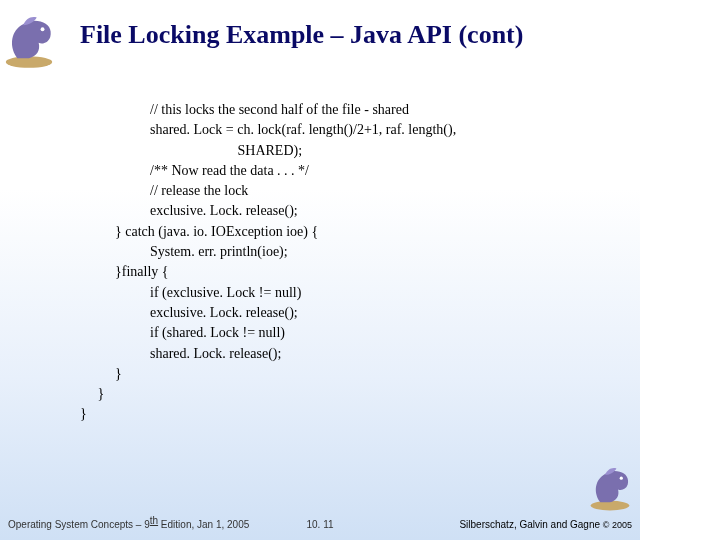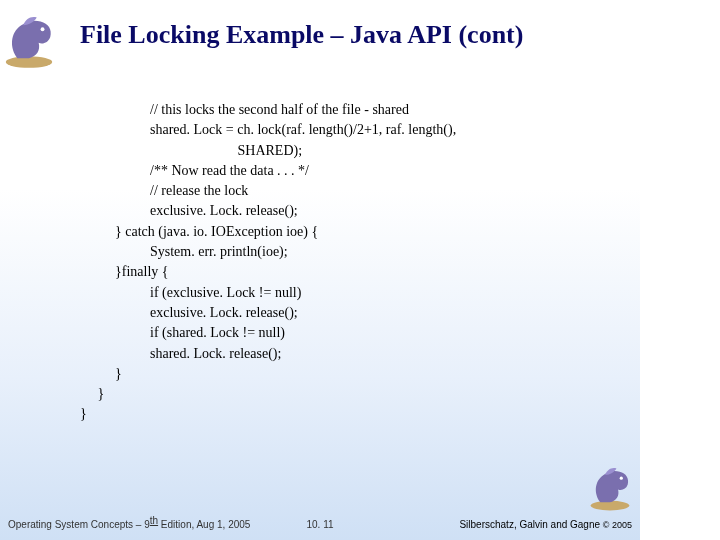--- a/index.html
+++ b/index.html
@@ -114,21 +114,21 @@
     <svg viewBox="0 0 60 72">
       <ellipse cx="30" cy="64" rx="24" ry="6" fill="#c9a96a"></ellipse>
       <path d="M18 60 C10 50 10 34 22 26 C28 22 34 20 42 22 C50 24 54 30 52 38 C50 44 44 46 40 44 C42 52 38 58 30 60 Z" fill="#7a6fae"></path>
       <path d="M24 26 C26 20 32 16 38 18 C36 22 30 26 24 26 Z" fill="#9a8fd0"></path>
       <circle cx="44" cy="30" r="2" fill="#fff"></circle>
     </svg>
   </div>
 
   <div class="footer">
     <div class="footer-left">
-      <span>Operating System Concepts – 9</span><sup>th</sup><span> Edition, Aug 1, 2005</span>
+      <span>Operating System Concepts – 9</span><sup>th</sup><span> Edition, Jan 1, 2005</span>
     </div>
     <div class="footer-center">10. 11</div>
     <div class="footer-right">
       <span>Silberschatz, Galvin and Gagne </span><span class="copy">© 2005</span>
     </div>
   </div>
 
 </div>
 
 </body></html>

